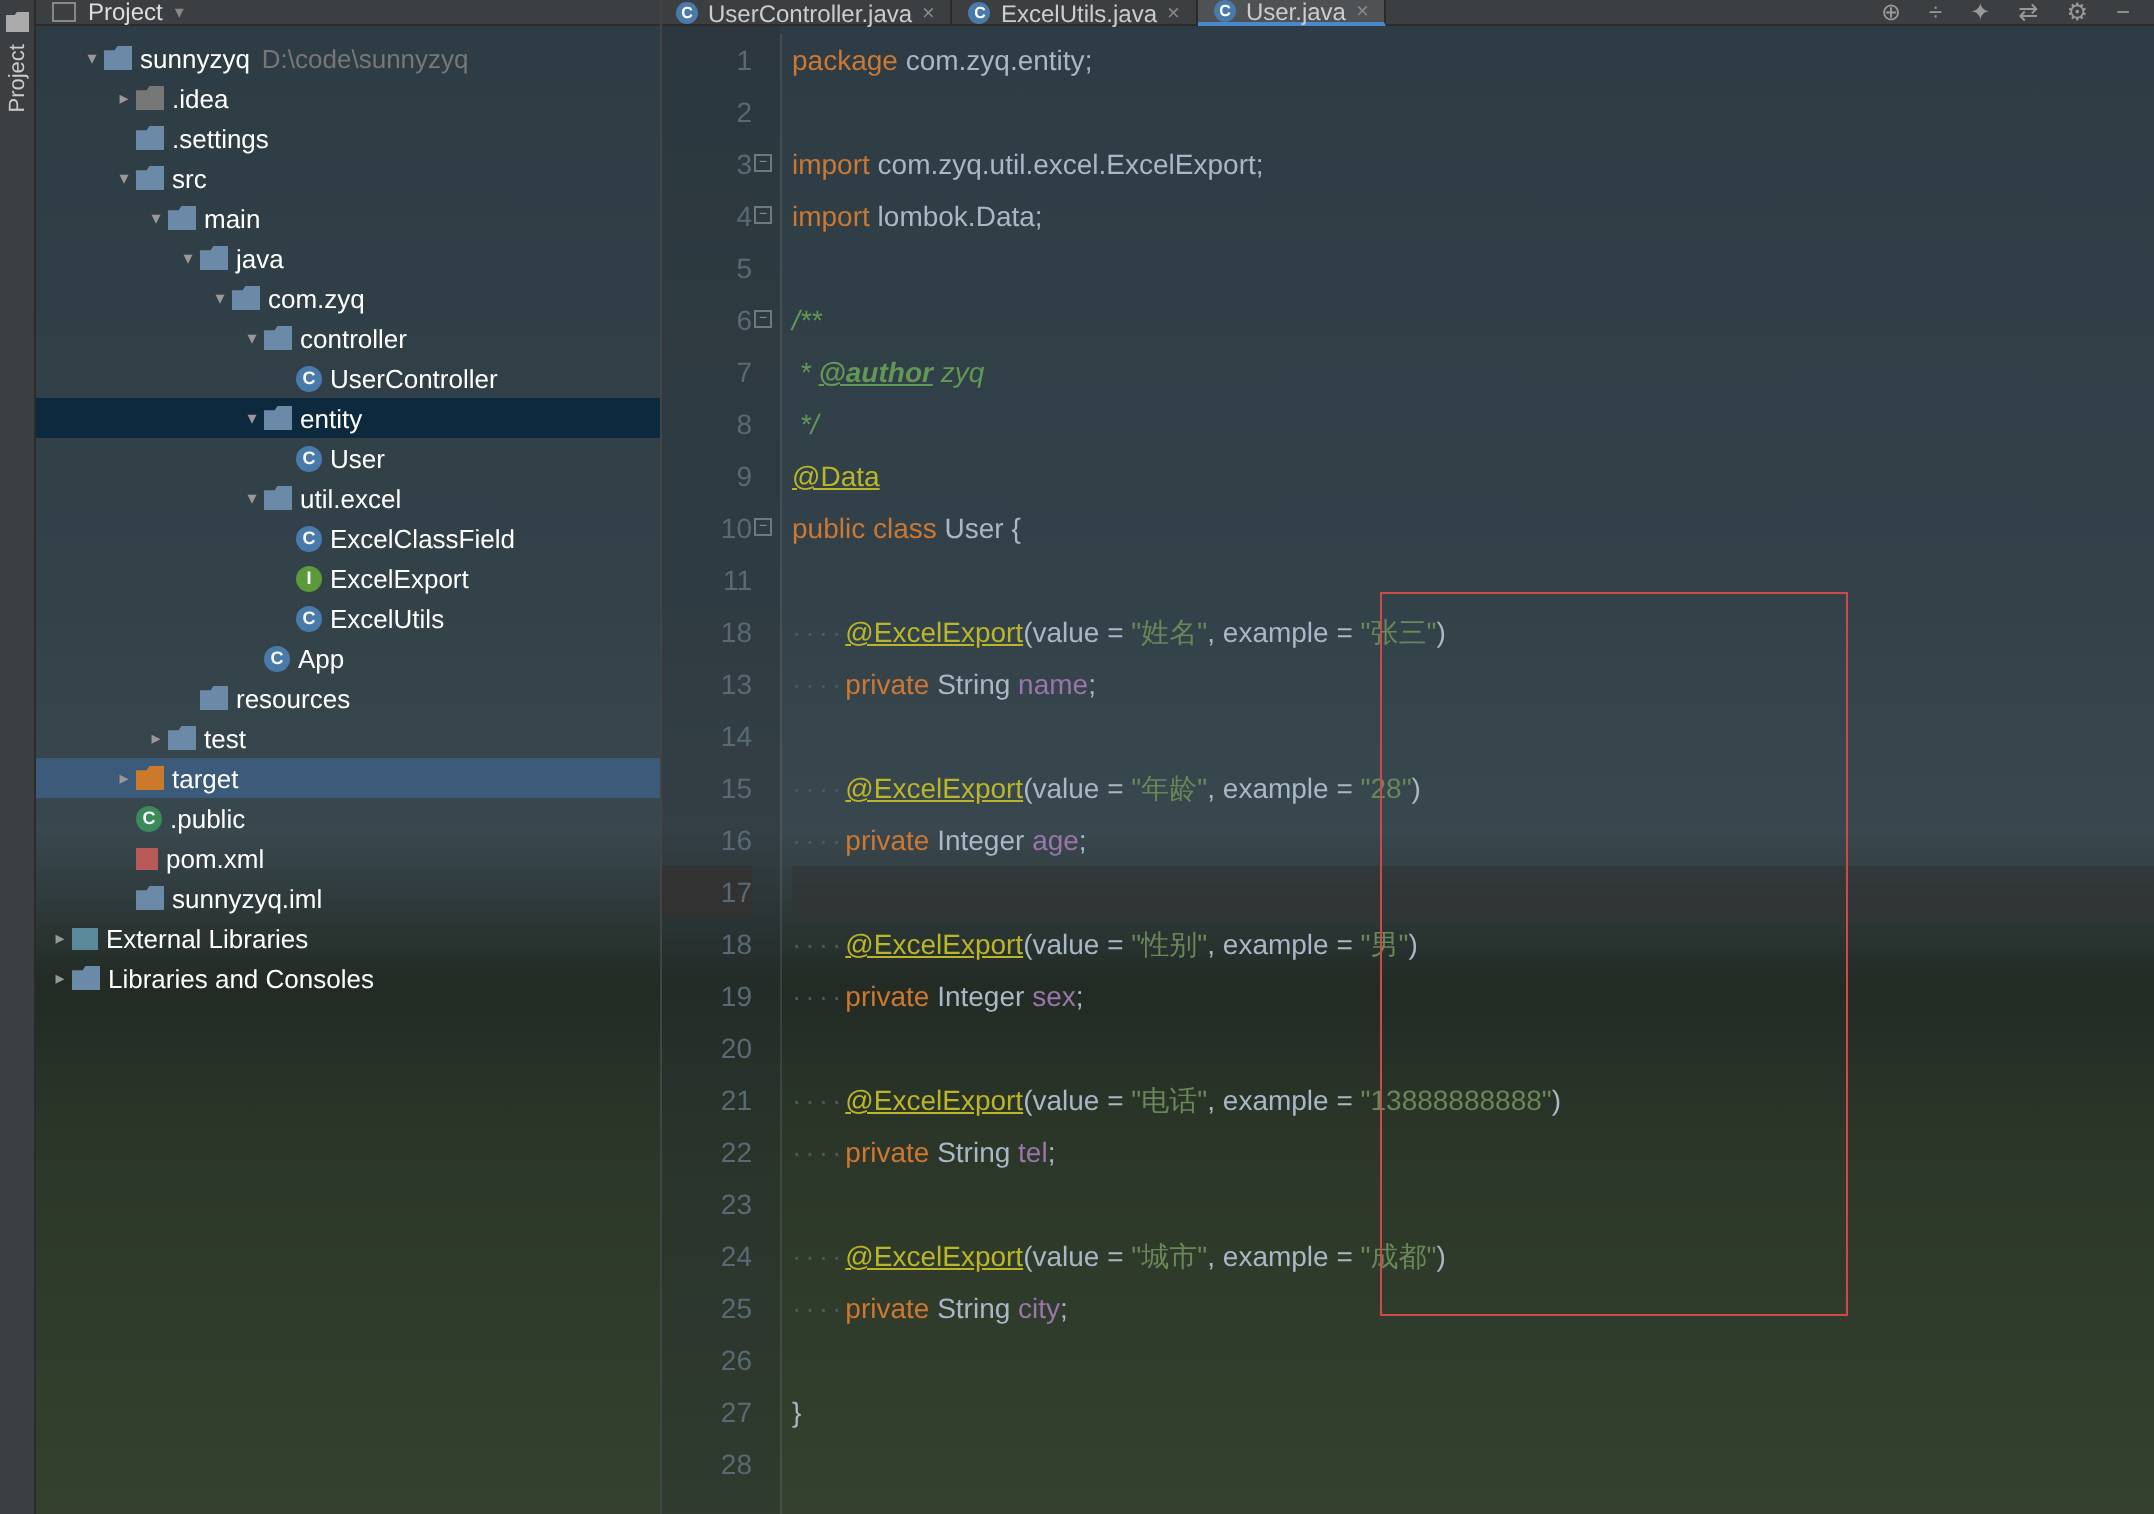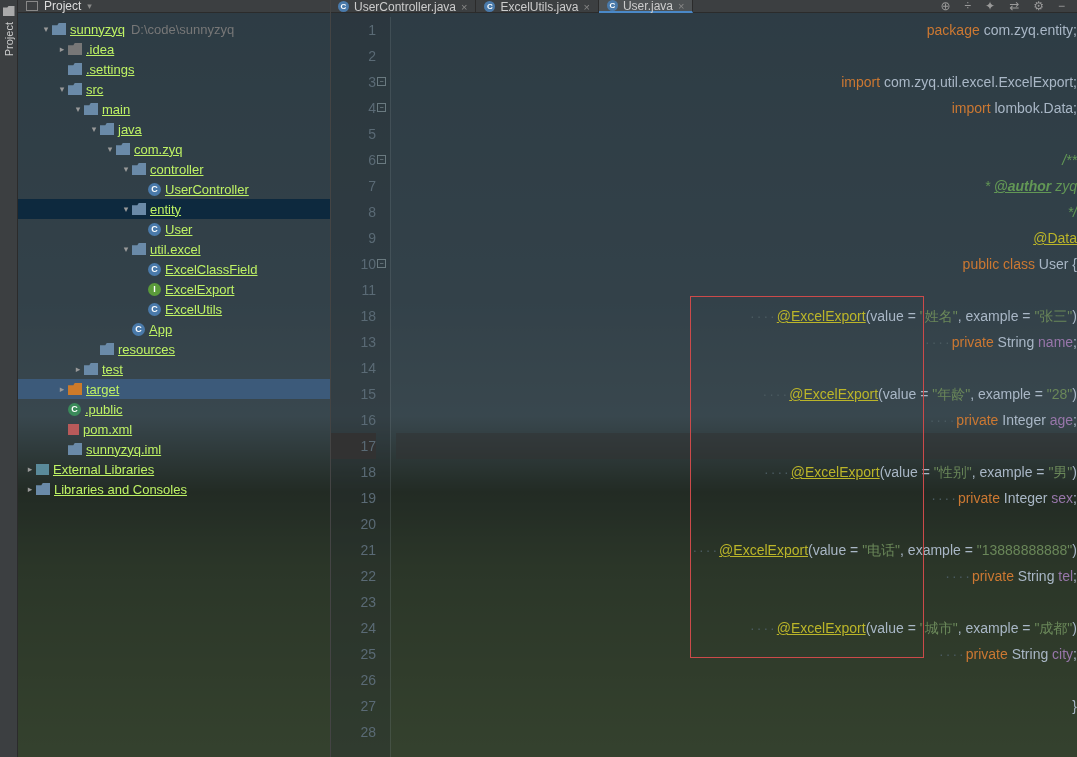--- a/index.html
+++ b/index.html
@@ -25,36 +25,36 @@
 .ico.folder-o{background:#cc7a2a;clip-path:polygon(0 18%,38% 18%,48% 0,100% 0,100% 100%,0 100%);}
 .ico.folder-g{background:#777;clip-path:polygon(0 18%,38% 18%,48% 0,100% 0,100% 100%,0 100%);}
 .ico.cls{width:13px;height:13px;border-radius:50%;background:#3a8a5a;position:relative;}
 .ico.cls::after{content:"C";position:absolute;inset:0;color:#fff;font-size:9px;font-weight:bold;display:flex;align-items:center;justify-content:center;}
 .ico.cls.blue{background:#4a7aaa;}
 .ico.cls.blue::after{content:"C";}
 .ico.iface{width:13px;height:13px;border-radius:50%;background:#5a9a3a;position:relative;}
 .ico.iface::after{content:"I";position:absolute;inset:0;color:#fff;font-size:9px;font-weight:bold;display:flex;align-items:center;justify-content:center;}
 .ico.libs{background:#5a8a9a;width:13px;height:11px;}
 .ico.mvn{background:#b85a5a;width:11px;height:11px;}
-.row .lbl{color:#bef264;text-decoration:underline;}
+.row .lbl{color:#ffffff;}
 .row .path{color:#777;margin-left:6px;}
 .row.sel{background:#0d293e;}
 .row.sel-hl{background:#3c5a7a;}
 .indent{display:inline-block;}
 .tabs{position:absolute;left:330px;top:0;right:0;height:13px;display:flex;z-index:5;}
 .tab{display:flex;align-items:center;gap:5px;padding:0 8px;height:100%;font-size:12px;color:#ccc;border-right:1px solid #2b2b2b;}
 .tab .ci{width:11px;height:11px;border-radius:50%;background:#4a7aaa;display:flex;align-items:center;justify-content:center;color:#fff;font-size:8px;font-weight:bold;}
 .tab.active{background:#4e5254;border-bottom:2px solid #4a88c7;}
 .tab .x{color:#888;font-size:11px;}
 .editor{position:absolute;left:330px;top:13px;right:0;bottom:0;display:flex;z-index:3;font-family:"JetBrains Mono",Consolas,monospace;font-size:14px;}
 .gutter{width:60px;text-align:right;padding:4px 14px 0 0;color:#5a6a75;line-height:26px;background:rgba(40,45,50,0.3);}
 .gutter .ln{height:26px;position:relative;}
 .gutter .cur{background:#323232;}
 .fold{position:absolute;right:-10px;width:9px;height:9px;border:1px solid #6a7a80;top:8px;font-size:7px;line-height:7px;text-align:center;color:#8a9aa0;}
-.code{flex:1;padding:4px 0 0 6px;line-height:26px;position:relative;text-align:right;}
+.code{flex:1;padding:4px 0 0 6px;line-height:26px;position:relative;}
 .code .cl{height:26px;white-space:pre;}
 .code .cur{background:rgba(50,50,50,0.5);}
 .kw{color:#cc7832;}
 .str{color:#6a8759;}
 .ann{color:#bbb529;text-decoration:underline;}
 .typ{color:#a9b7c6;}
 .fld{color:#9876aa;}
 .cmt{color:#629755;font-style:italic;}
 .cmt-tag{color:#629755;font-style:italic;text-decoration:underline;font-weight:bold;}
 .pln{color:#a9b7c6;}

